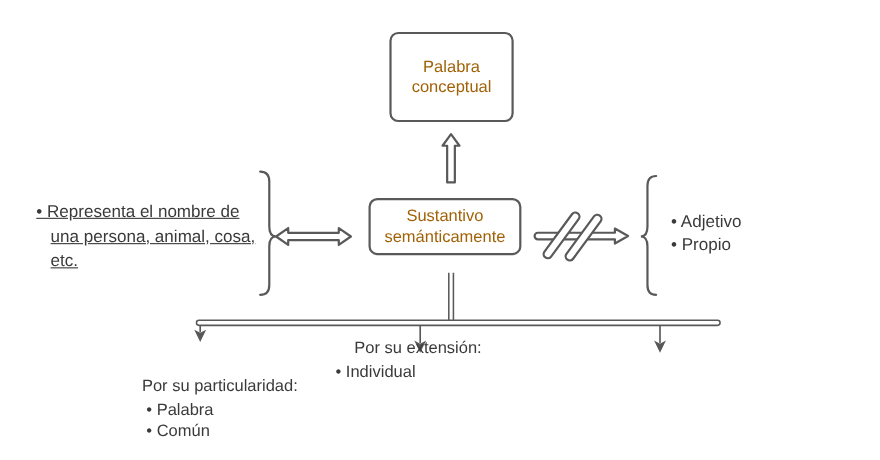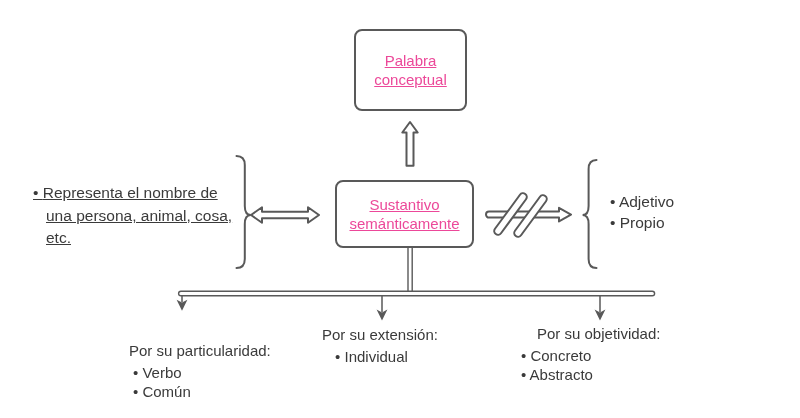--- a/index.html
+++ b/index.html
@@ -13,44 +13,44 @@
   }
   .layer{position:absolute;left:0;top:0;width:800px;height:418px;}
   .box{
     position:absolute;
     box-sizing:border-box;
     border:2px solid #595959;
     border-radius:8px;
     background:#ffffff;
     display:flex;align-items:center;justify-content:center;
     text-align:center;
-    font-size:15px;line-height:19.5px;color:#ec4899;text-decoration:underline;
+    font-size:15px;line-height:19.5px;color:#a16207;
   }
   .box-top{left:354px;top:29px;width:113px;height:82px;}
-  .box-center{left:335px;top:180px;width:139px;height:68px;padding:0 6px;}
+  .box-center{left:335px;top:180px;width:139px;height:52px;padding:0 6px;}
   .note{position:absolute;font-size:15.5px;}
   .note ul,.group ul{list-style:none;margin:0;padding:0;}
   .note li,.group li{position:relative;}
   .bullet-hang li{
     padding-left:13px;text-indent:-13px;
     line-height:22.5px;
   }
   .bullet-hang li::before{content:"• ";}
   .note-left{left:33px;top:182px;width:205px;text-decoration:underline;}
   .note-right{left:610px;top:192px;width:130px;}
   .note-right li{line-height:20.5px;}
   .note-right li::before{content:"• ";}
   .group{position:absolute;font-size:15px;}
   .group .heading{line-height:18px;margin:0 0 3px 0;white-space:nowrap;}
   .group li{line-height:19px;white-space:nowrap;}
   .group li::before{content:"• ";}
   .group-1{left:128px;top:321px;}
   .group-1 .heading{padding-left:1px;margin-top:21px;}
   .group-1 ul{padding-left:5px;}
-  .group-2{left:305px;top:326px;text-align:center;}
+  .group-2{left:305px;top:308px;}
   .group-2 .heading{padding-left:17px;}
   .group-3{left:521px;top:325px;}
   .group-3 .heading{padding-left:16px;}
 </style>
 </head>
 <body>
 
 <div class="canvas">
 
   <svg class="layer" viewBox="0 0 800 418">
@@ -105,33 +105,26 @@
   <div class="note note-right">
     <ul>
       <li>Adjetivo</li>
       <li>Propio</li>
     </ul>
   </div>
 
   <div class="group group-1">
     <div class="heading">Por su particularidad:</div>
     <ul>
-      <li>Verbo</li>
+      <li>Palabra</li>
       <li>Común</li>
     </ul>
   </div>
 
   <div class="group group-2">
     <div class="heading">Por su extensión:</div>
     <ul>
       <li>Individual</li>
     </ul>
   </div>
 
-  <div class="group group-3">
-    <div class="heading">Por su objetividad:</div>
-    <ul>
-      <li>Concreto</li>
-      <li>Abstracto</li>
-    </ul>
-  </div>
 
 </div>
 
 </body></html>

